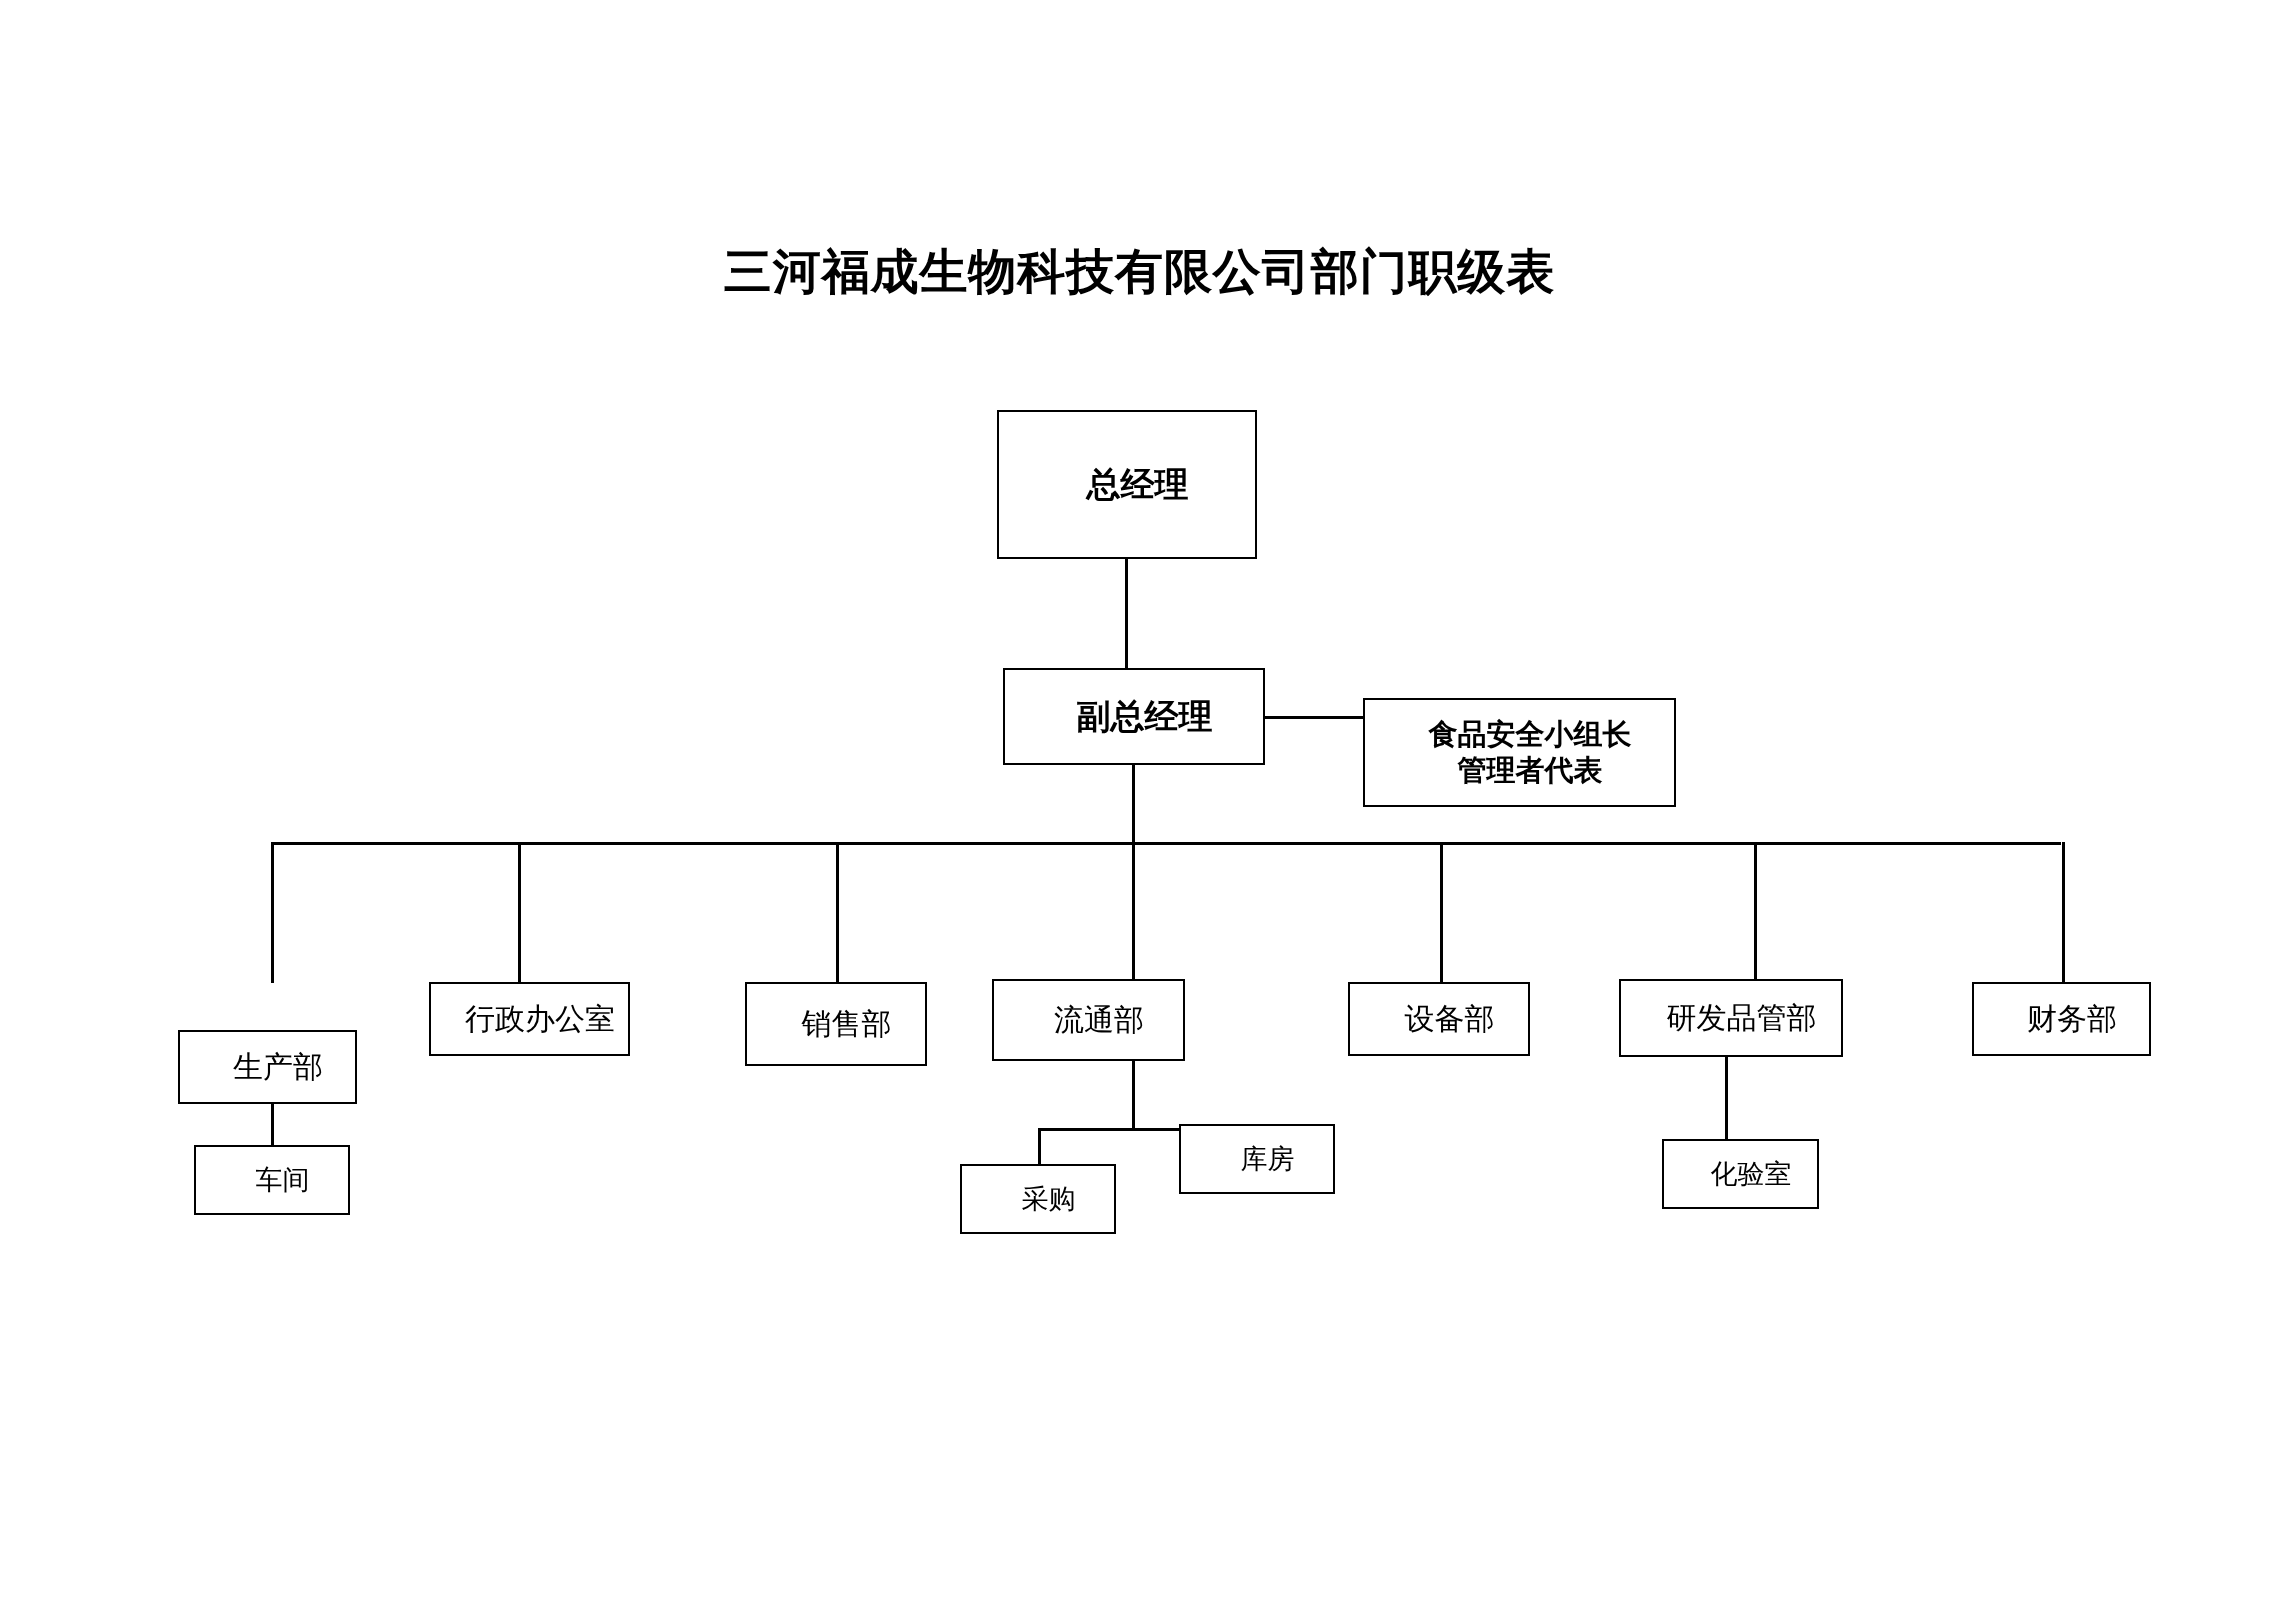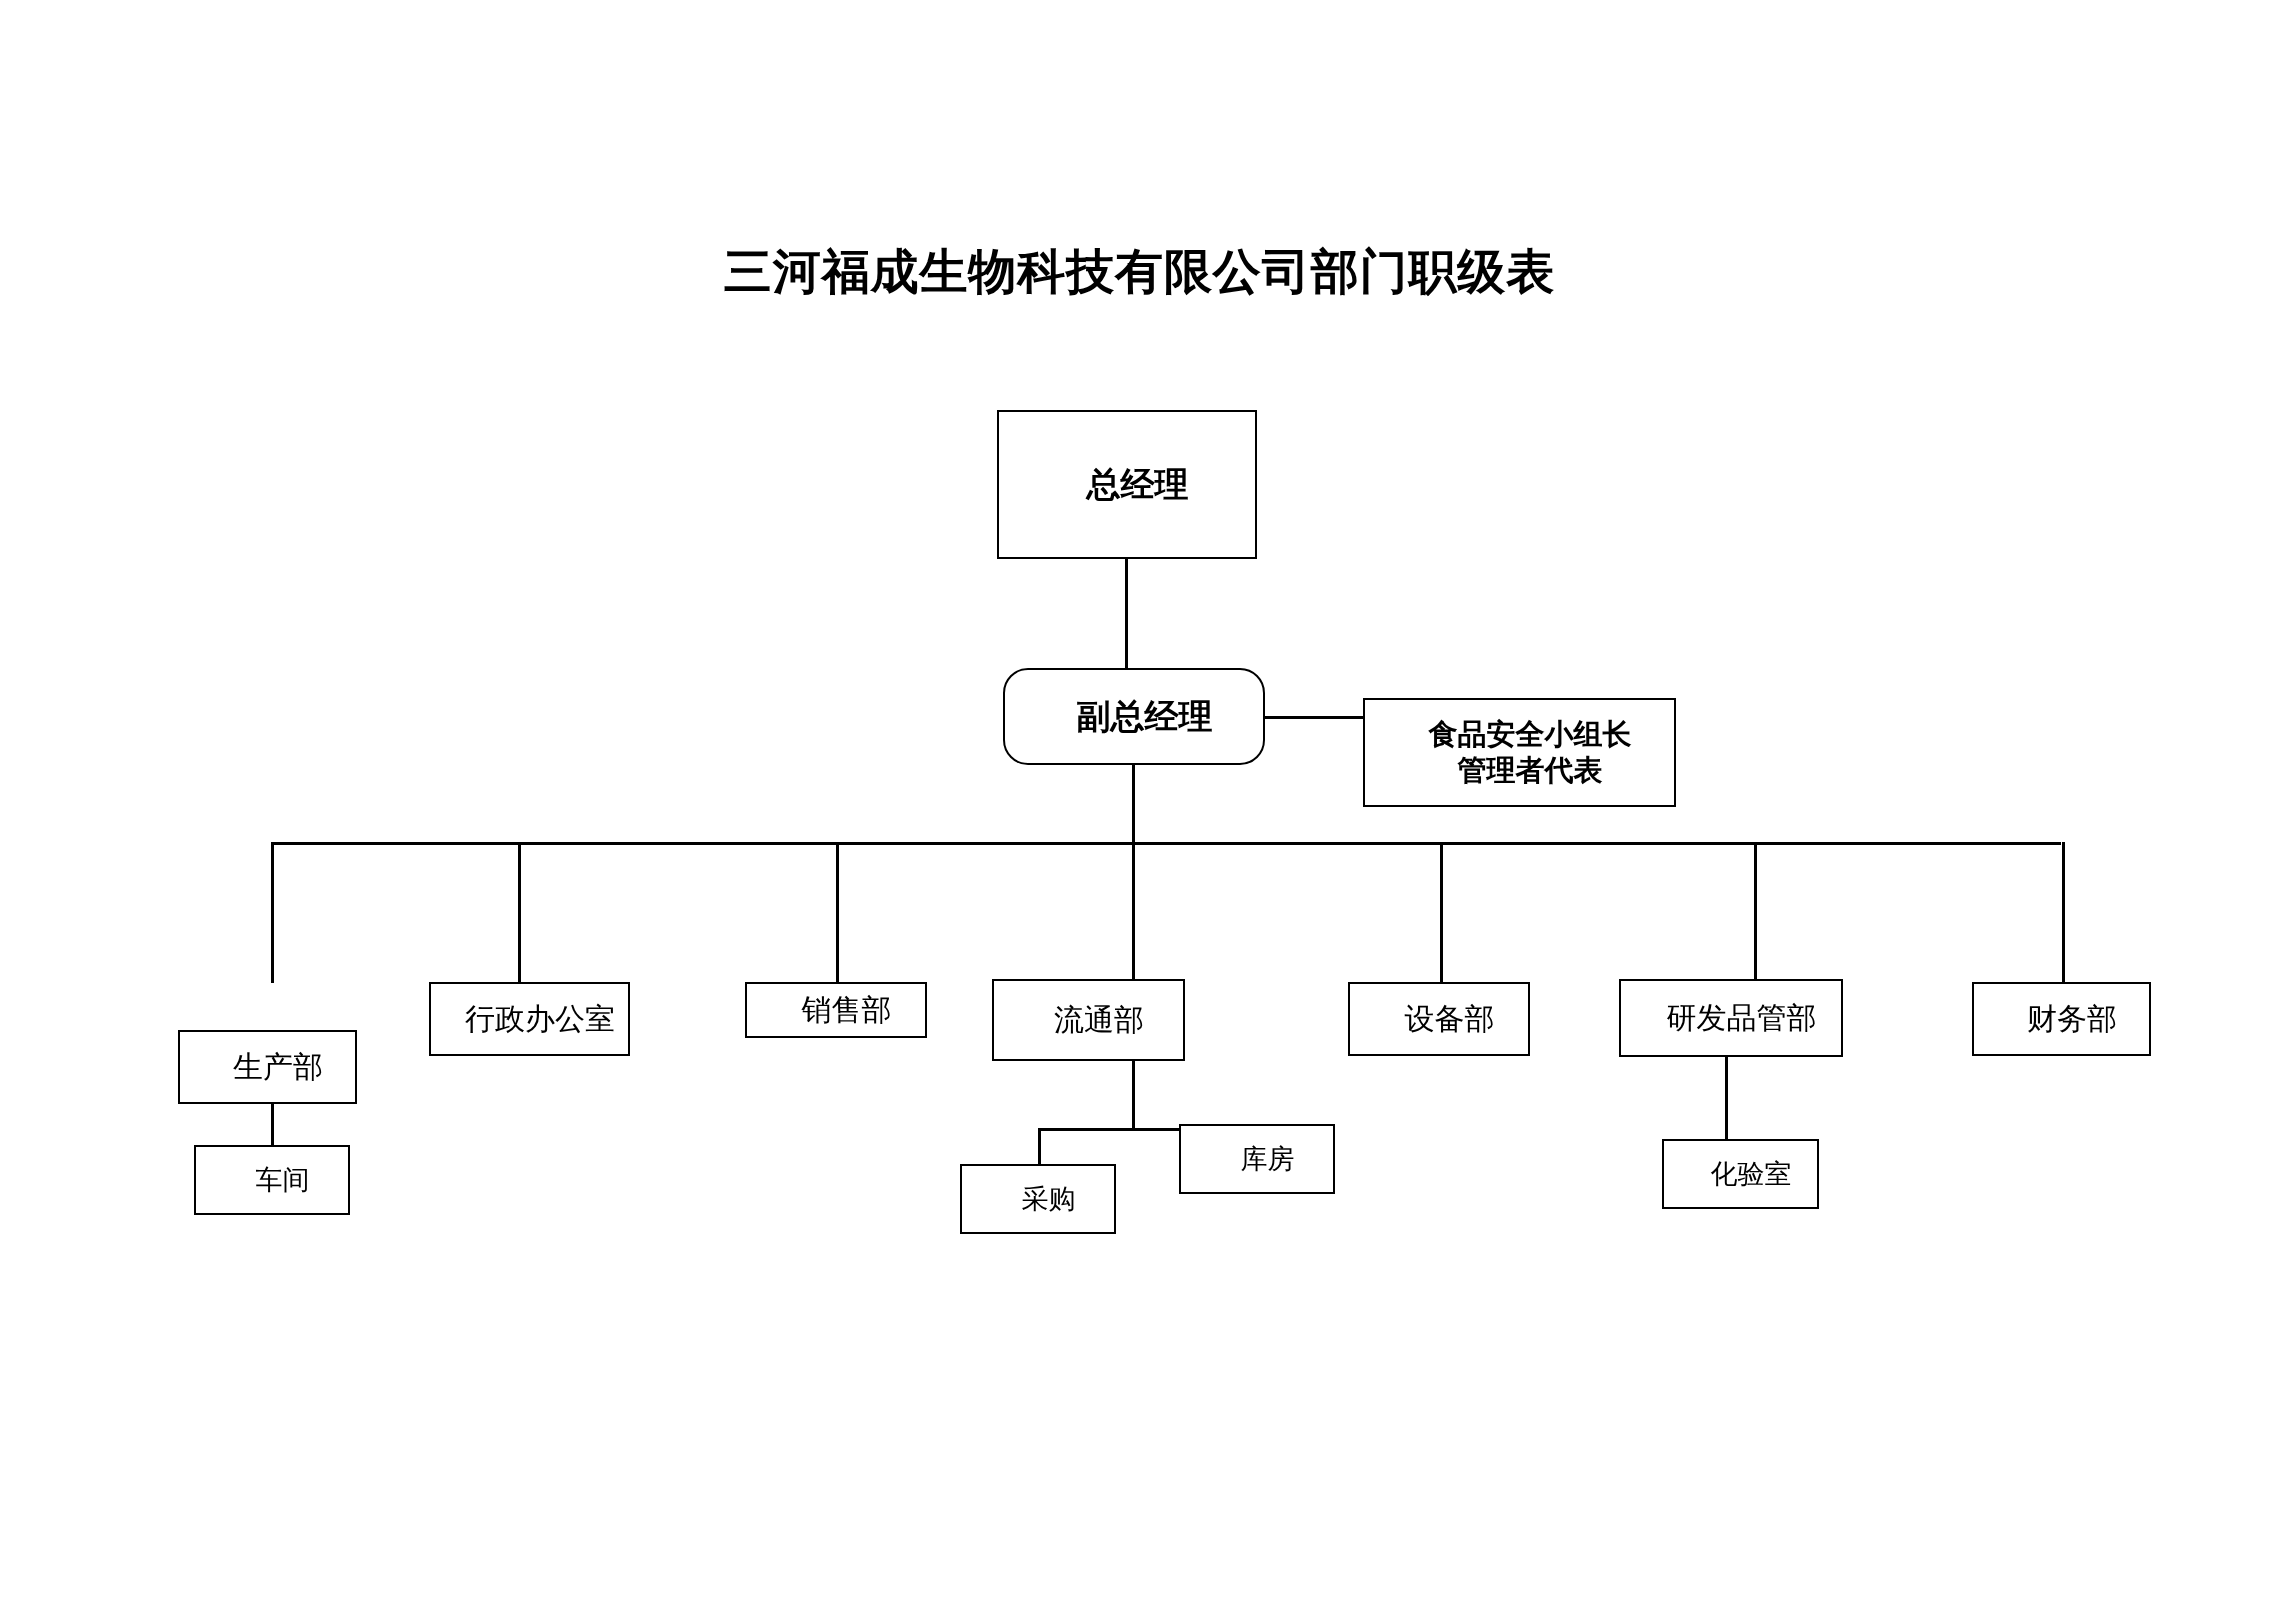--- a/index.html
+++ b/index.html
@@ -69,21 +69,21 @@
 <div id="page">
 
   <div id="chart-title">三河福成生物科技有限公司部门职级表</div>
 
   <div class="node lvl1" style="left:997px; top:410px; width:260px; height:149px;">
     <span class="node-label">总经理</span>
   </div>
 
   <div class="conn vline" style="left:1125px; top:559px; height:109px;"></div>
 
-  <div class="node lvl2" style="left:1003px; top:668px; width:262px; height:97px;border-radius:25px;">
+  <div class="node lvl2" style="left:1003px; top:668px; width:262px; height:97px;">
     <span class="node-label">副总经理</span>
   </div>
 
   <div class="conn hline" style="left:1265px; top:716px; width:99px;"></div>
 
   <div class="node side" style="left:1363px; top:663px; width:313px; height:109px;margin-top:35px;">
     <span class="node-label">食品安全小组长
 管理者代表</span>
   </div>
 
@@ -100,21 +100,21 @@
   <div class="conn vline" style="left:2062px; top:842px; height:141px;"></div>
 
   <div class="node lvl3" style="left:178px; top:1030px; width:179px; height:74px;">
     <span class="node-label">生产部</span>
   </div>
 
   <div class="node lvl3" style="left:429px; top:982px; width:201px; height:74px;">
     <span class="node-label">行政办公室</span>
   </div>
 
-  <div class="node lvl3" style="left:745px; top:982px; width:182px; height:56px;">
+  <div class="node lvl3" style="left:745px; top:982px; width:182px; height:84px;">
     <span class="node-label">销售部</span>
   </div>
 
   <div class="node lvl3" style="left:992px; top:979px; width:193px; height:82px;">
     <span class="node-label">流通部</span>
   </div>
 
   <div class="node lvl3" style="left:1348px; top:982px; width:182px; height:74px;">
     <span class="node-label">设备部</span>
   </div>

